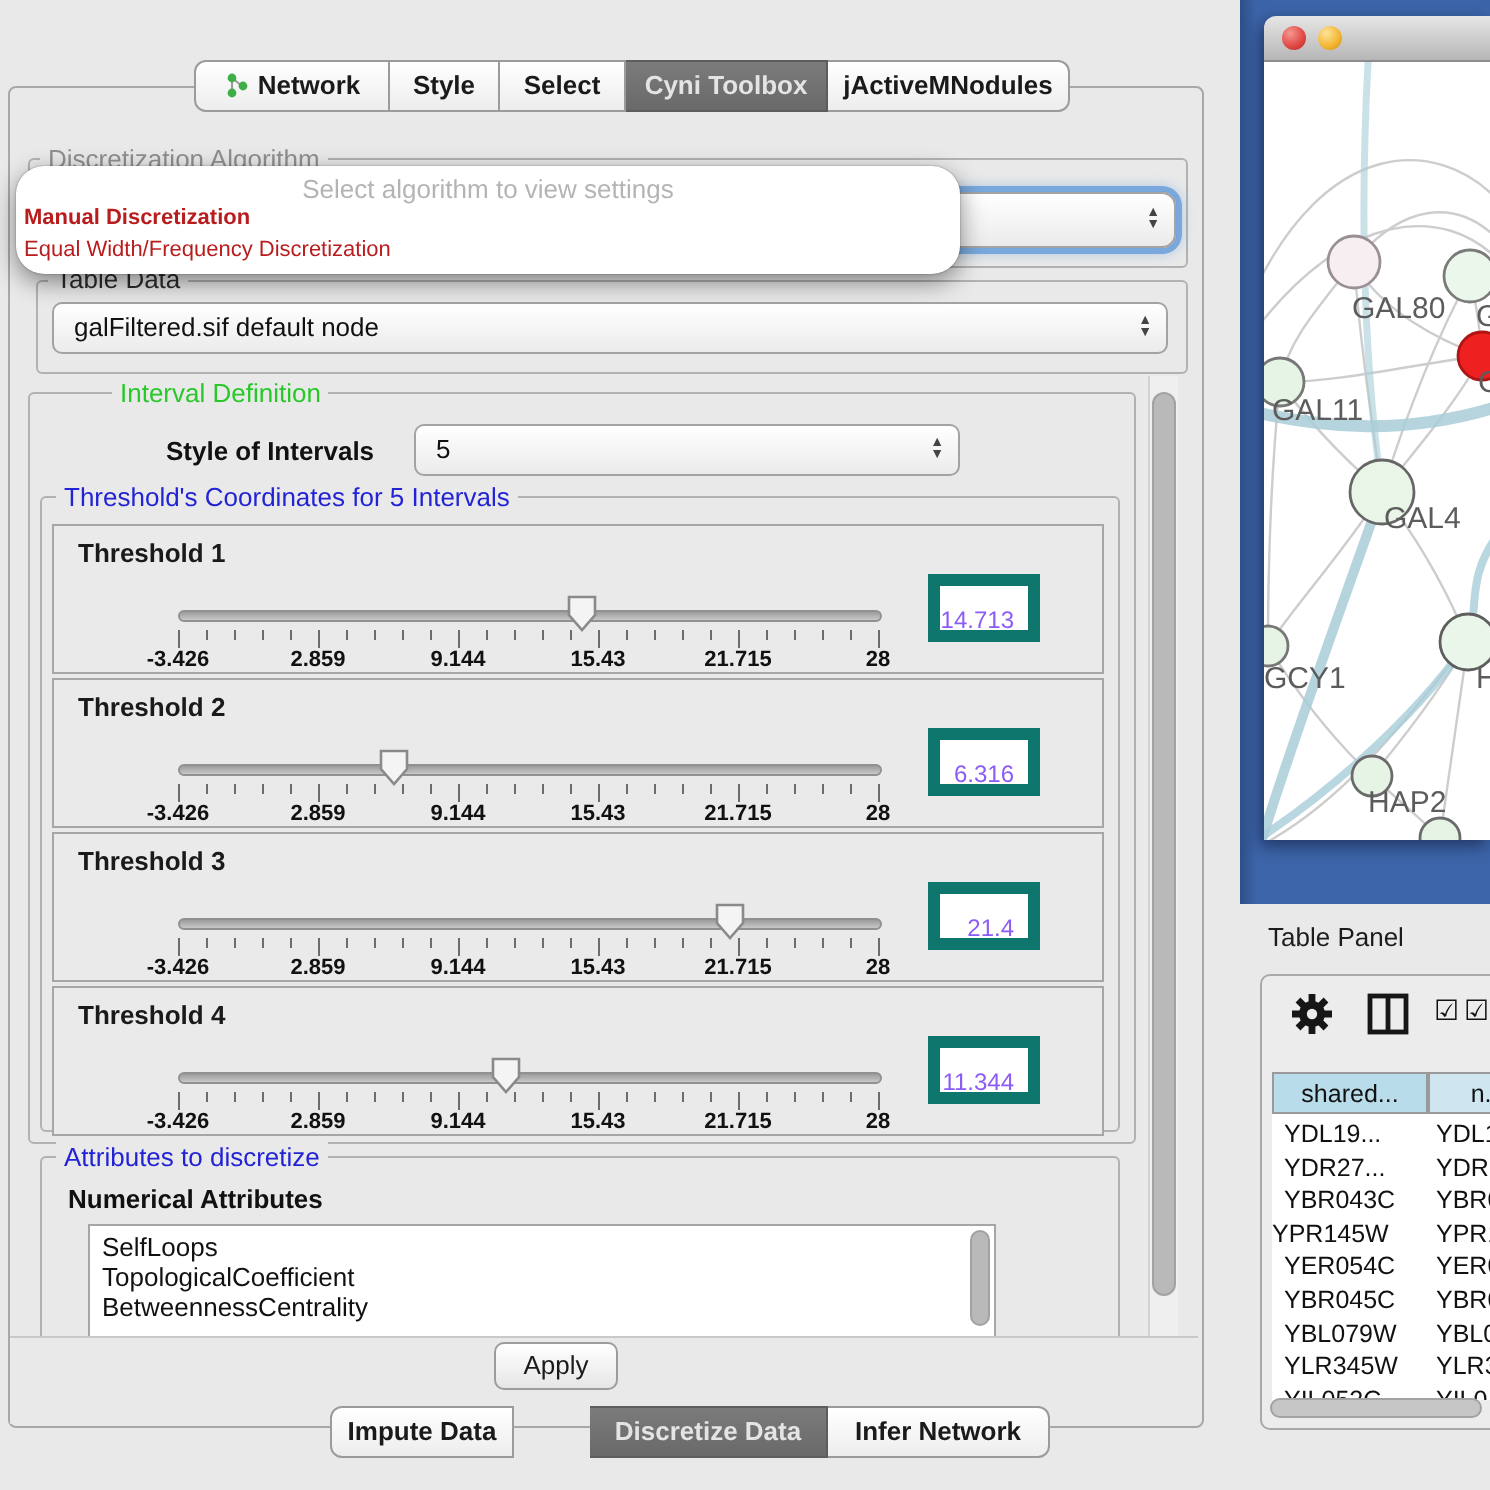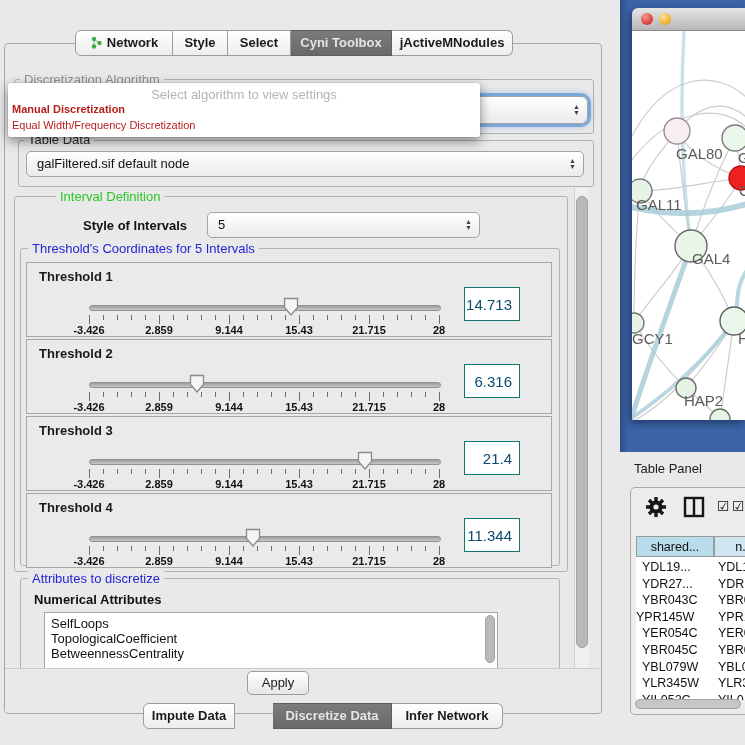--- a/index.html
+++ b/index.html
@@ -9,49 +9,49 @@
   
   #titlebar{left:0;top:0;width:618px;height:25px;border-bottom:1px solid #b5b5b5;background:#e9e9e9;}
   #title{left:10px;top:5px;font-size:13px;color:#1c1c1c;}
   .win-icon{top:6px;font-size:12px;color:#111;}
   #float-icon{left:579px;top:7px;width:10px;height:10px;border:1.5px solid #222;}
   #close-icon{left:595px;top:4px;font-weight:900;font-size:13px;}
   .seg-group{display:flex;z-index:6;}
   .seg{height:24px;line-height:24px;text-align:center;font-size:13px;font-weight:600;
        background:linear-gradient(#ffffff,#ededed);border:1px solid #9b9b9b;border-left:none;
        color:#1a1a1a;white-space:nowrap;overflow:hidden;}
-  .seg.first{border-left:1px solid #9b9b9b;border-radius:6px 0 0 6px;}
+  .seg.first{border-left:1px solid #9b9b9b;border-radius:6px 0 0 6px;margin-left:22px;}
   .seg.last{border-radius:0 6px 6px 0;}
   .seg.sel{background:linear-gradient(#7b7b7b,#696969);color:#e4e4e4;border-color:#5d5d5d;}
   #main-panel{left:4px;top:43px;width:596px;height:669px;border:1px solid #a8a8a8;border-radius:4px;background:#e9e9e9;}
   .group{border:1px solid #b2b2b2;border-radius:3px;}
   .group-label{font-size:13px;background:#e9e9e9;padding:0 4px;white-space:nowrap;z-index:2;}
   .green{color:#28c828;}
   .blue{color:#2323d6;}
   .gray-label{color:#8f8f8f;}
   .dark-label{color:#2c2c2c;}
   .combo{background:linear-gradient(#ffffff,#ebebeb);border:1px solid #a3a3a3;border-radius:5px;
          font-size:13px;color:#111;line-height:24px;padding-left:10px;box-sizing:border-box;}
   .combo .arrows{position:absolute;right:7px;top:0;height:100%;display:flex;flex-direction:column;
          justify-content:center;font-size:7px;line-height:6px;color:#444;}
   #algo-combo{left:24px;top:96px;width:564px;height:28px;border-radius:7px;z-index:8;
       box-shadow:0 0 0 3px rgba(108,160,219,0.85),0 0 6px 3px rgba(108,160,219,0.45);}
-  #algo-popup{left:8px;top:83px;width:472px;height:54px;background:#ffffff;border-radius:2px;
+  #algo-popup{left:8px;top:83px;width:472px;height:54px;background:#ffffff;border-radius:14px;
       box-shadow:0 4px 12px rgba(0,0,0,0.45),0 0 1px rgba(0,0,0,0.4);z-index:9;}
   #popup-placeholder{width:100%;top:4px;text-align:center;font-size:13px;color:#b4b4b4;}
   .popup-item{left:4px;font-size:11px;color:#b91c1c;}
   #popup-item-0{top:20px;font-weight:700;}
   #popup-item-1{top:36px;}
   #viewport{left:8px;top:188px;width:584px;height:480px;overflow:hidden;}
   .bold13{font-size:13px;font-weight:700;color:#111;}
   .th-panel{border:1px solid #a6a6a6;background:#eaeaea;}
   .track{height:4px;background:linear-gradient(#9c9c9c,#c8c8c8);border:1px solid #919191;border-radius:3px;}
   .tick{width:1px;background:#6d6d6d;}
   .tick-label{font-size:11px;font-weight:700;color:#111;transform:translateX(-50%);white-space:nowrap;}
-  .val-box{background:#ffffff;border:1px solid #0f766e;font-size:15px;color:#0c4a6e;
+  .val-box{background:#ffffff;border:6px solid #0f766e;font-size:12px;color:#8b5cf6;
            text-align:right;padding-right:7px;box-sizing:border-box;}
   #attr-list{background:#ffffff;border:1px solid #a6a6a6;}
   .attr-item{left:6px;font-size:13px;color:#111;white-space:nowrap;}
   .scroll-thumb{background:#b9b9b9;border-radius:8px;border:1px solid #a2a2a2;}
   #apply-bar{left:5px;top:668px;width:594px;height:43px;border-top:1px solid #c9c9c9;background:#e9e9e9;}
   #apply-btn{left:247px;top:671px;width:60px;height:22px;line-height:22px;text-align:center;
       background:linear-gradient(#ffffff,#e6e6e6);border:1px solid #9c9c9c;border-radius:5px;font-size:13px;}
   
   #desktop{left:620px;top:0;width:125px;height:452px;background:linear-gradient(90deg,#2d4f86 0,#3c64a8 8px,#3c64a8 100%);}
   #net-window{left:12px;top:8px;width:113px;height:412px;border-radius:6px 0 0 0;

